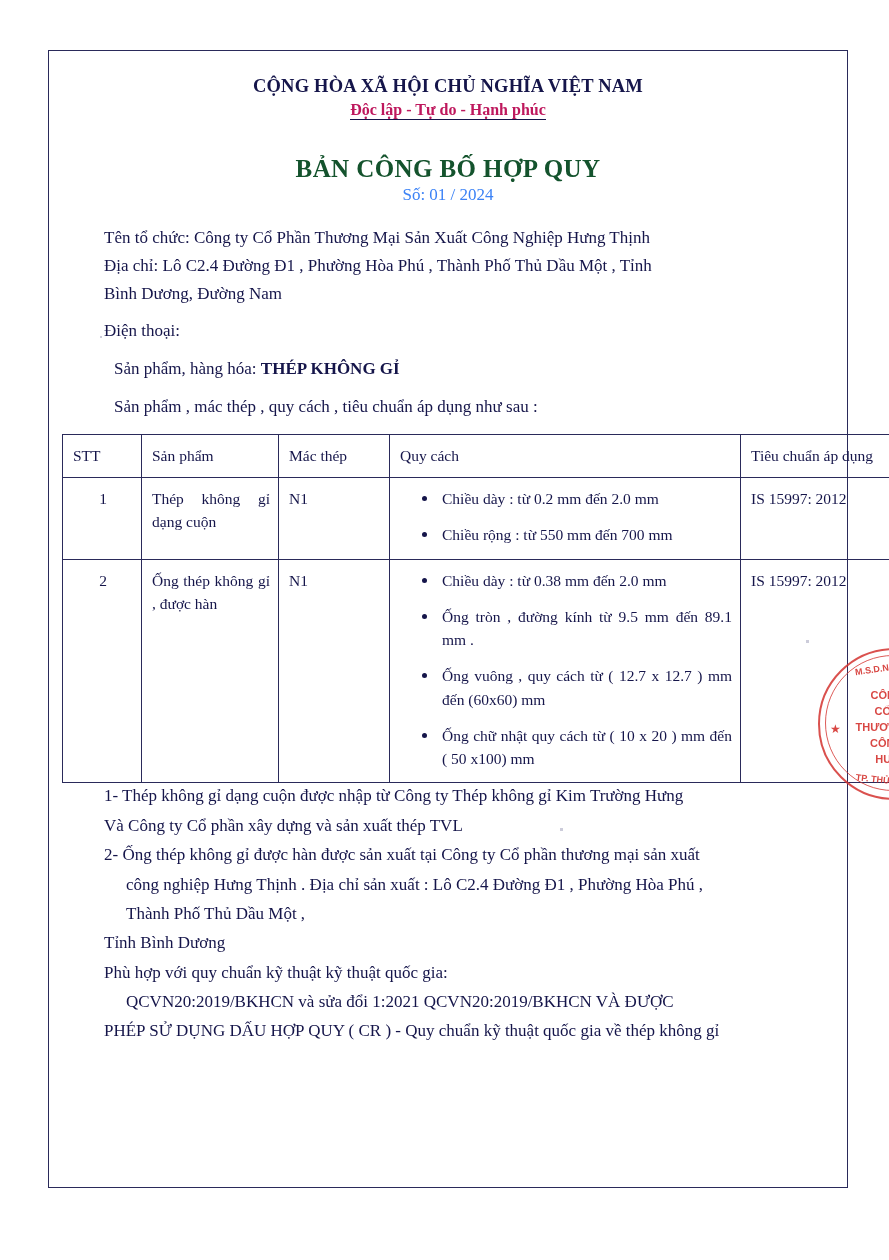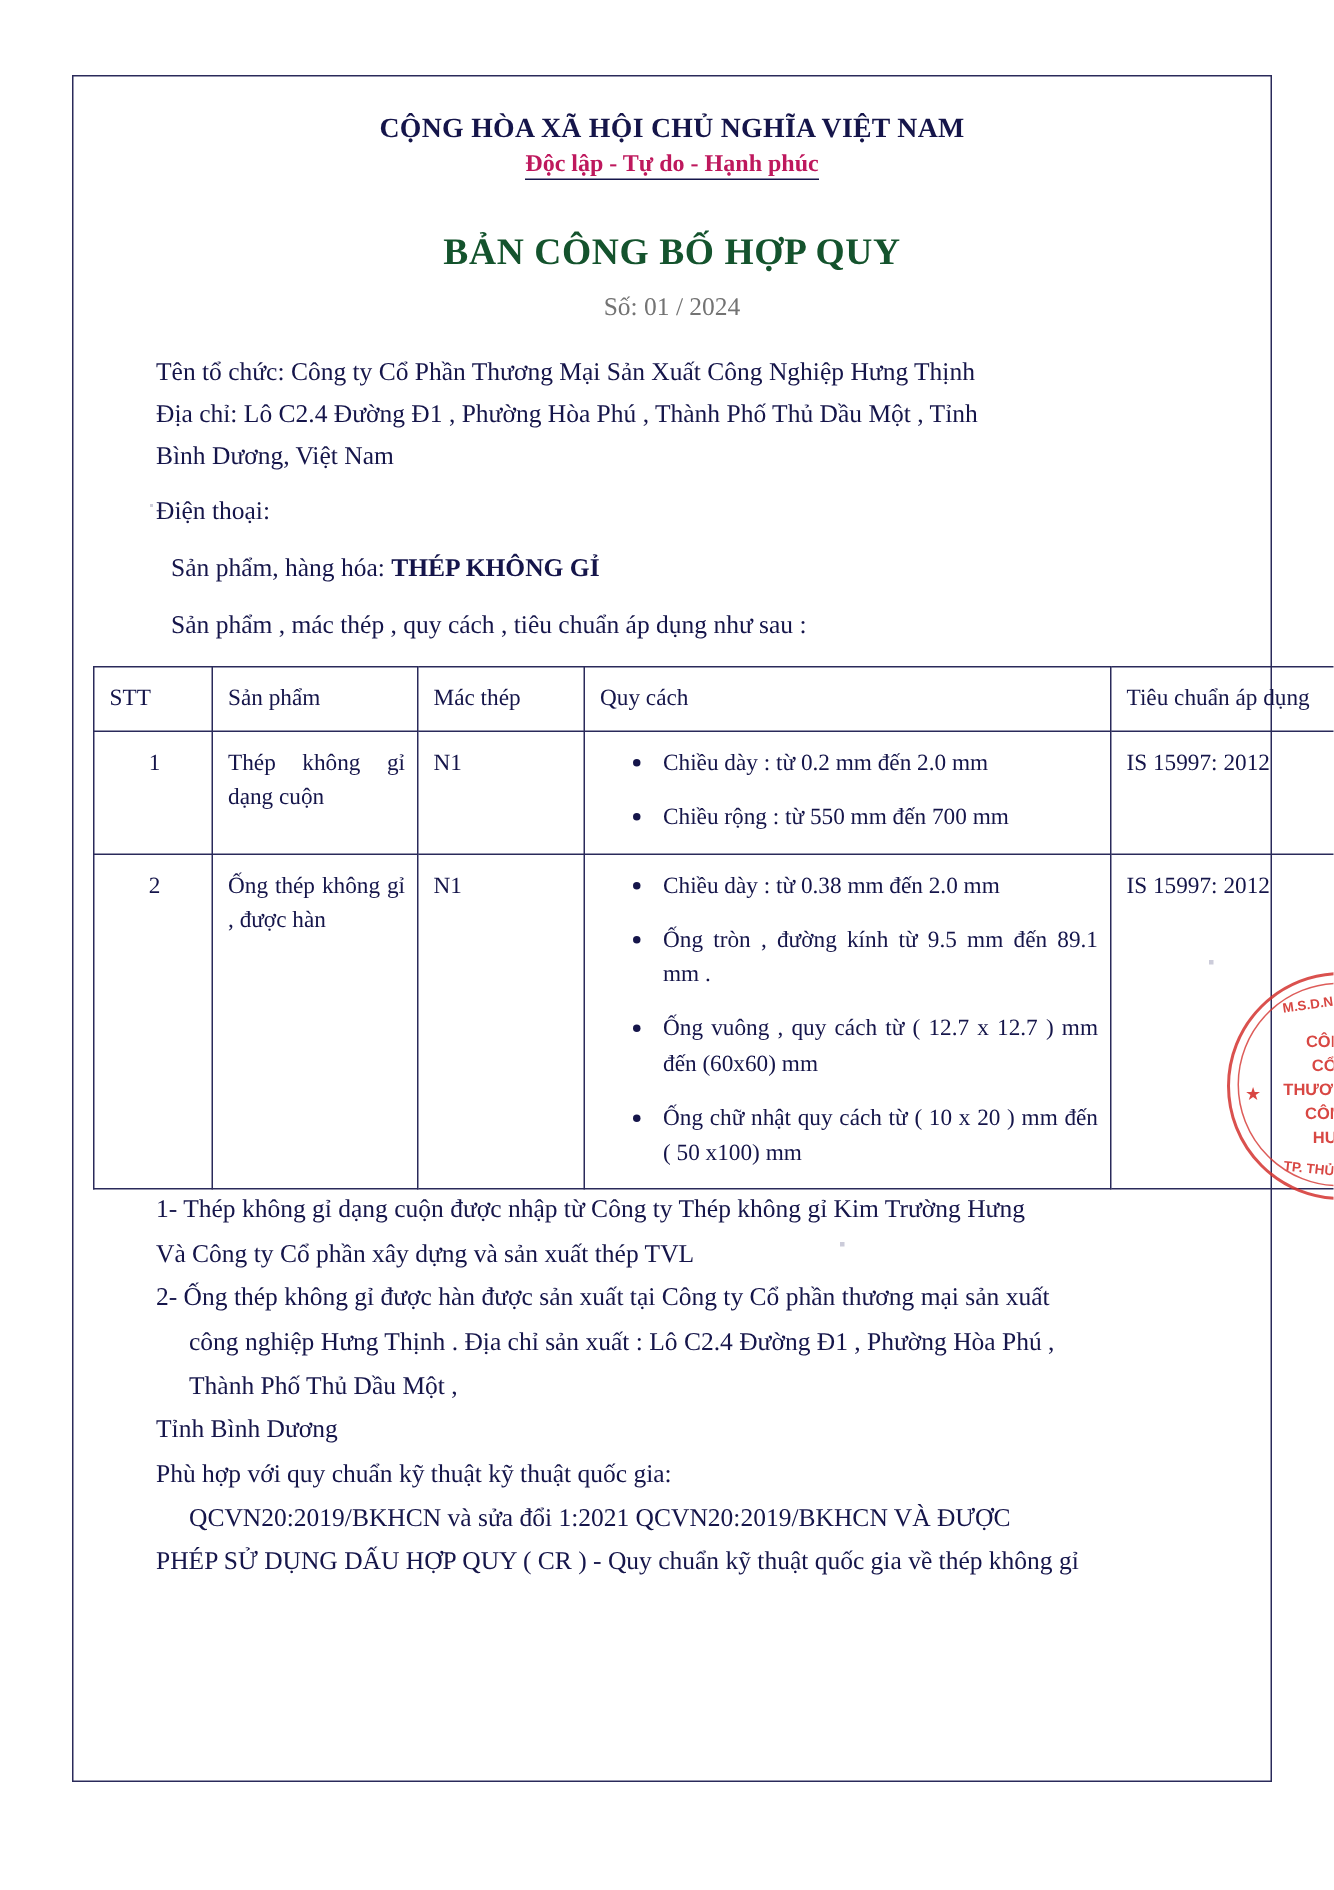--- a/index.html
+++ b/index.html
@@ -56,22 +56,22 @@
   }
   .doc-title {
     font-size: 25px;
     font-weight: bold;
     margin-top: 36px;
     color: #14532d;
     letter-spacing: 0.4px;
   }
   .doc-number {
     font-size: 17px;
-    margin-top: 12px;
-    color: #737373;
+    margin-top: 2px;
+    color: #3b82f6;
   }
   .body-block {
     margin-top: 20px;
     padding-left: 42px;
     padding-right: 10px;
     font-size: 17px;
     line-height: 1.52;
     color: #15154a;
   }
   .body-block p { margin: 0 0 2px 0; }
@@ -221,21 +221,21 @@
 
     <div class="center national-title">CỘNG HÒA XÃ HỘI CHỦ NGHĨA VIỆT NAM</div>
     <div class="center national-sub"><span class="ul">Độc lập - Tự do - Hạnh phúc</span></div>
 
     <div class="center doc-title">BẢN CÔNG BỐ HỢP QUY</div>
     <div class="center doc-number">Số: 01 / 2024</div>
 
     <div class="body-block">
       <p>Tên tổ chức: Công ty Cổ Phần Thương Mại Sản Xuất Công Nghiệp Hưng Thịnh</p>
       <p>Địa chỉ: Lô C2.4 Đường Đ1 , Phường Hòa Phú , Thành Phố Thủ Dầu Một , Tỉnh</p>
-      <p>Bình Dương, Việt Nam</p>
+      <p>Bình Dương, Đường Nam</p>
       <p class="ln-gap">Điện thoại:</p>
       <p class="ln-indent ln-gap"><span>Sản phẩm, hàng hóa: </span><span class="bold">THÉP KHÔNG GỈ</span></p>
       <p class="ln-indent ln-gap">Sản phẩm , mác thép , quy cách , tiêu chuẩn áp dụng như sau :</p>
     </div>
 
     <table class="spec">
       <thead>
         <tr>
           <th class="col-stt">STT</th>
           <th class="col-sp">Sản phẩm</th>

